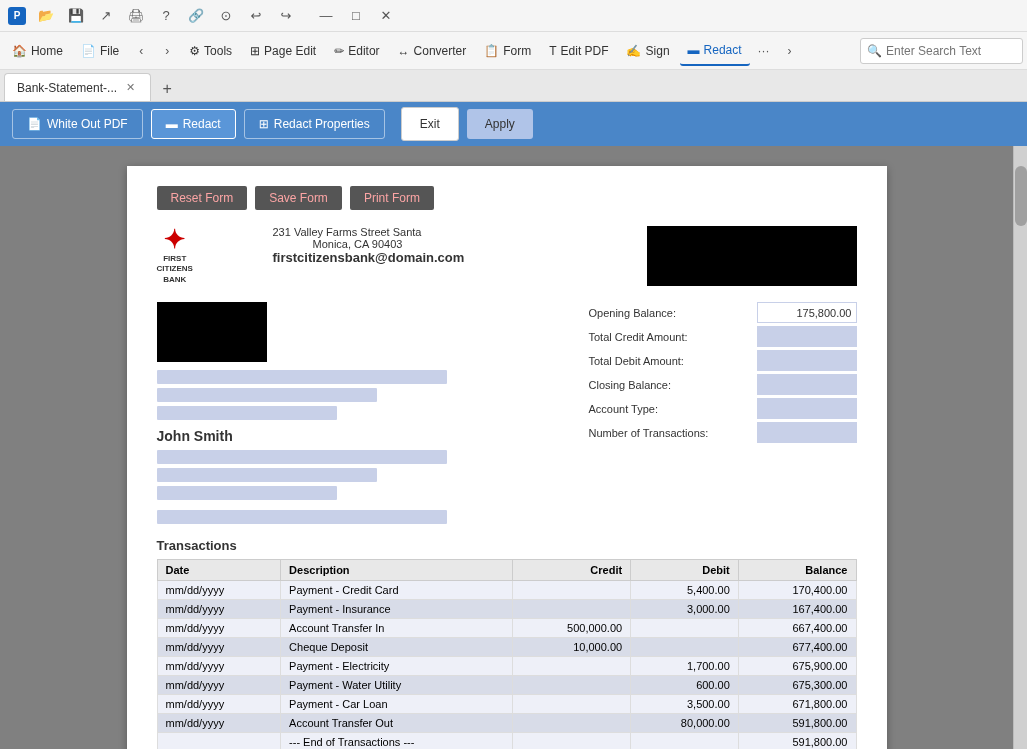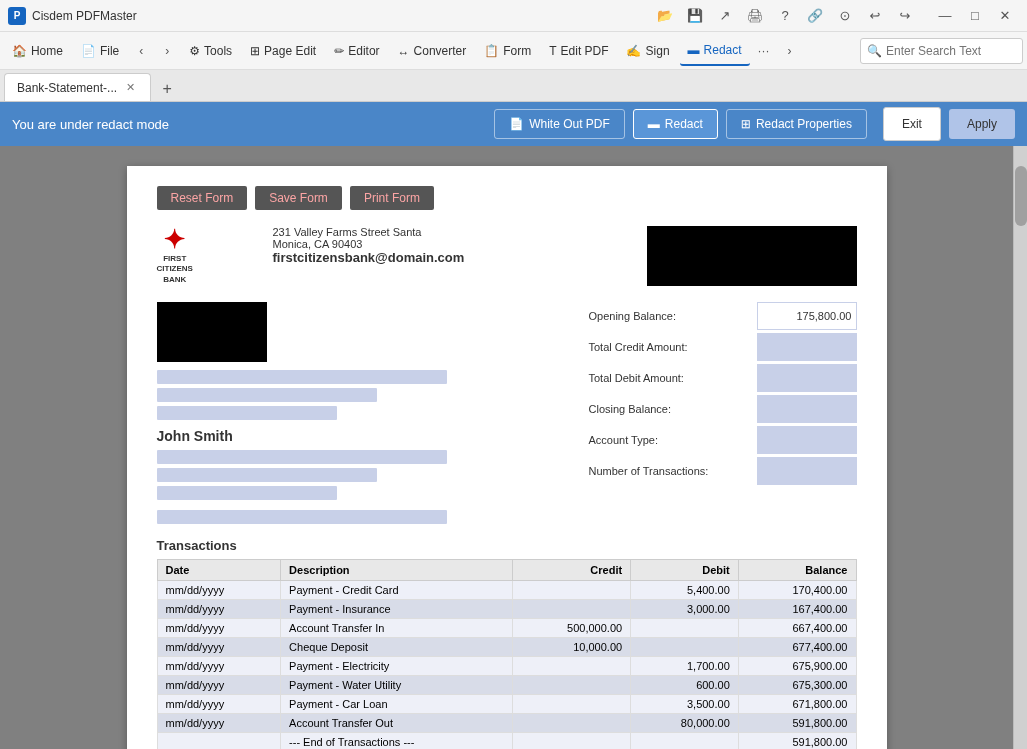--- a/index.html
+++ b/index.html
@@ -253,21 +253,21 @@
       gap: 8px;
     }
     .balance-label {
       font-size: 11px;
       color: #333;
       min-width: 160px;
     }
     .balance-value {
       background: #c8d0e8;
       min-width: 100px;
-      height: 28px;
+      height: 21px;
       display: flex;
       align-items: center;
       justify-content: flex-end;
       padding-right: 4px;
       font-size: 11px;
       color: #333;
     }
     .balance-value.filled {
       background: white;
       border: 1px solid #c8d0e8;
@@ -322,21 +322,20 @@
       margin: 20px auto 0;
     }
   </style>
 </head>
 <body>
 
 <div class="title-bar">
   <div class="title-bar-logo">
     <span>P</span>
   </div>
-  <span class="title-bar-title">Cisdem PDFMaster</span>
 
   <div style="display:flex;gap:2px;margin-right:12px;">
     <button class="title-bar-btn">📂</button>
     <button class="title-bar-btn">💾</button>
     <button class="title-bar-btn">↗</button>
     <button class="title-bar-btn">🖨</button>
     <button class="title-bar-btn">?</button>
     <button class="title-bar-btn">🔗</button>
     <button class="title-bar-btn">⊙</button>
     <button class="title-bar-btn">↩</button>
@@ -403,21 +402,20 @@
 
 <div class="tab-bar">
   <div class="tab active">
     <span>Bank-Statement-...</span>
     <span class="tab-close">✕</span>
   </div>
   <div class="tab-add">+</div>
 </div>
 
 <div class="redact-bar">
-  <span class="redact-bar-text">You are under redact mode</span>
   <button class="redact-action-btn">
     <span>📄</span>
     <span>White Out PDF</span>
   </button>
   <button class="redact-action-btn selected">
     <span>▬</span>
     <span>Redact</span>
   </button>
   <button class="redact-action-btn">
     <span>⊞</span>
@@ -439,21 +437,21 @@
 
       <div style="display:flex; gap:16px; margin-bottom:16px; align-items:flex-start;">
         <div class="bank-logo-area">
           <div style="text-align:center;">
             <div style="color:#c00; font-size:26px; font-weight:bold; line-height:1;">✦</div>
             <div style="font-size:8px; font-weight:bold; color:#333; line-height:1.3; margin-top:2px;">FIRST<br>CITIZENS<br>BANK</div>
           </div>
         </div>
         <div>
           <div style="font-size:11px; color:#333;">231 Valley Farms Street Santa</div>
-          <div style="font-size:11px; color:#333;">Monica, CA 90403</div>
+          <div style="font-size:11px; color:#333;margin-left:40px;">Monica, CA 90403</div>
           <div style="font-size:13px; color:#333;font-weight:bold;">firstcitizensbank@domain.com</div>
         </div>
         <div style="margin-left:auto;">
           <div class="black-box"></div>
         </div>
       </div>
 
       <div style="display:flex; gap:16px;">
 
         <div style="flex:1;">

